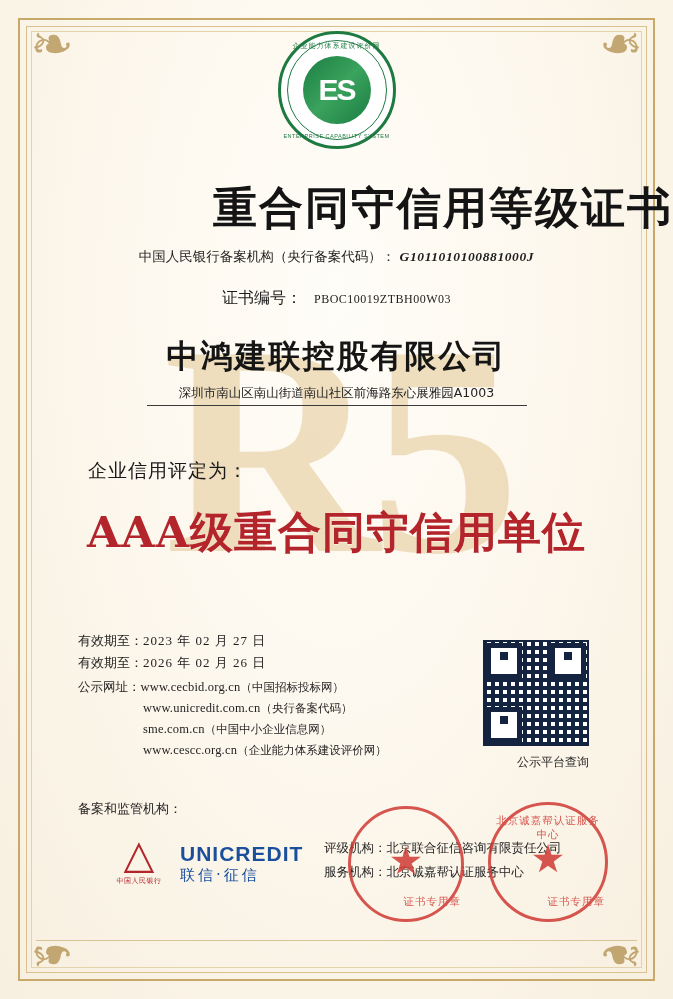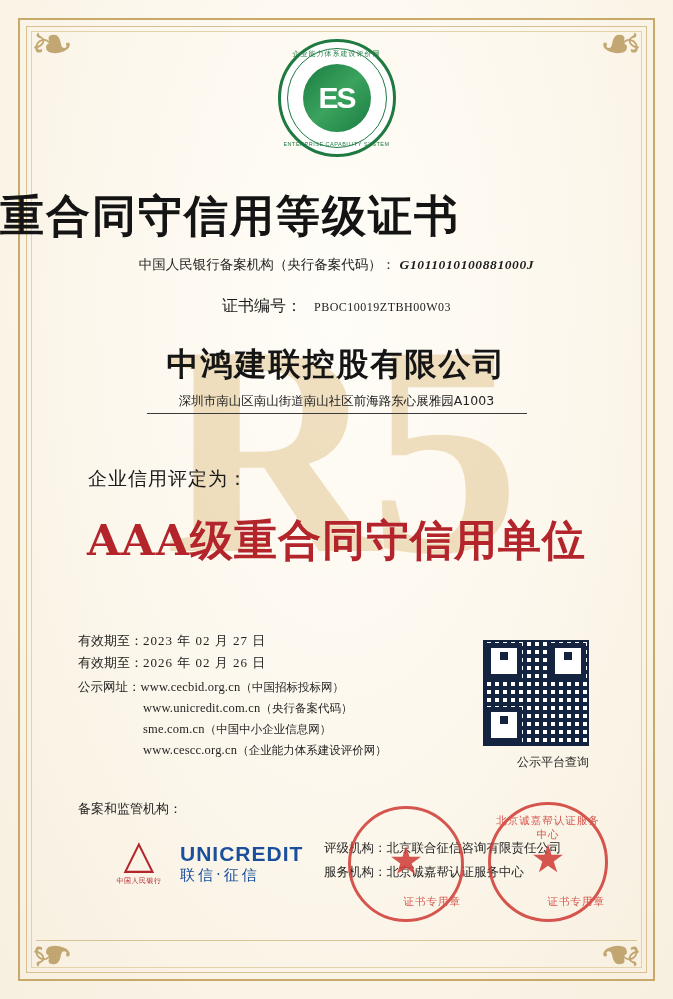--- a/index.html
+++ b/index.html
@@ -55,21 +55,21 @@
     letter-spacing:-10px;
     line-height:300px;
     pointer-events:none;
     user-select:none;
     z-index:1;
   }
 
   .content{position:relative;z-index:3;}
 
   
-  .emblem-wrap{text-align:center;padding-top:39px;}
+  .emblem-wrap{text-align:center;padding-top:31px;}
   .emblem{
     position:relative;display:inline-block;
     width:118px;height:118px;border-radius:50%;
     border:3px solid #1e7a41;
     background:#ffffff;
     box-sizing:border-box;
   }
   .emblem-ring{
     position:absolute;left:6px;top:6px;right:6px;bottom:6px;
     border:1px solid #1e7a41;border-radius:50%;
@@ -93,21 +93,21 @@
   .emblem-bottom-text{
     position:absolute;left:0;right:0;bottom:7px;
     text-align:center;font-size:5.5px;color:#1e7a41;
     font-family:"Liberation Sans", sans-serif;
     letter-spacing:.5px;
   }
 
   
   .main-title{
     margin-top:26px;
-    text-align:left;
+    text-align:right;
     font-size:44px;
     font-weight:bold;
     letter-spacing:2px;
     color:#141414;
     font-family:"DejaVu Serif", serif;
   }
   .filing-line{
     margin-top:10px;
     text-align:center;
     font-size:13.5px;

